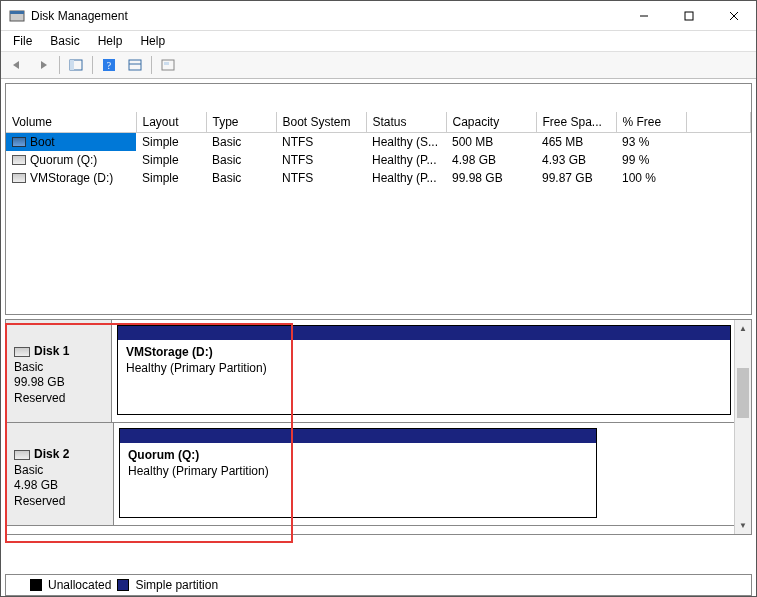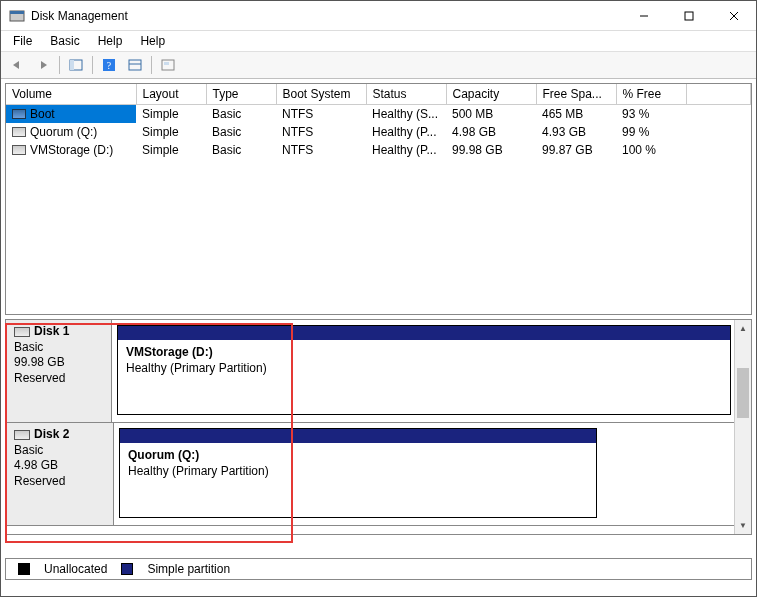--- a/index.html
+++ b/index.html
@@ -69,21 +69,21 @@
   }
 
   
   .volume-pane {
     border: 1px solid #888;
     margin: 4px;
     height: 232px;
     overflow: hidden;
     background: #fff;
   }
-  .vol-table { width: 100%; border-collapse: collapse; table-layout: fixed; }
+  .vol-table { width: 100%; border-collapse: collapse; table-layout: fixed; margin-top: 28px; }
   .vol-table th, .vol-table td {
     text-align: left;
     font-weight: normal;
     padding: 2px 6px;
     white-space: nowrap;
     overflow: hidden;
     text-overflow: ellipsis;
   }
   .vol-table th {
     background: #fff;
@@ -133,21 +133,21 @@
   }
   .disk-row {
     display: flex;
     border-bottom: 1px solid #888;
     height: 103px;
   }
   .disk-label {
     width: 108px;
     border-right: 1px solid #888;
     background: #ececec;
-    padding: 4px 8px;
+    padding: 24px 8px;
     line-height: 1.3;
   }
   .disk-label .dname { font-weight: bold; }
   .disk-label .dicon {
     display: inline-block; width: 16px; height: 10px;
     border: 1px solid #555; background: linear-gradient(#ccc,#eee);
     margin-right: 4px; vertical-align: middle;
   }
   .disk-parts {
     flex: 1;
@@ -166,28 +166,28 @@
   }
   .part-box .ptext {
     padding: 4px 8px;
     line-height: 1.35;
   }
   .part-box .ptext .pname { font-weight: bold; }
 
   
   .legend {
     position: absolute;
-    left: 4px; right: 4px; bottom: 16px;
+    left: 4px; right: 4px; bottom: 0;
     height: 22px;
     border: 1px solid #888;
     background: #fff;
     display: flex;
     align-items: center;
-    padding: 0 12px;
-    gap: 14px;
+    padding: 0 24px;
+    gap: 6px;
   }
   .legend .swatch {
     width: 12px; height: 12px;
     border: 1px solid #000;
     display: inline-block;
   }
   .legend .sw-black { background: #000; }
   .legend .sw-blue { background: #1a237e; }
 
   

